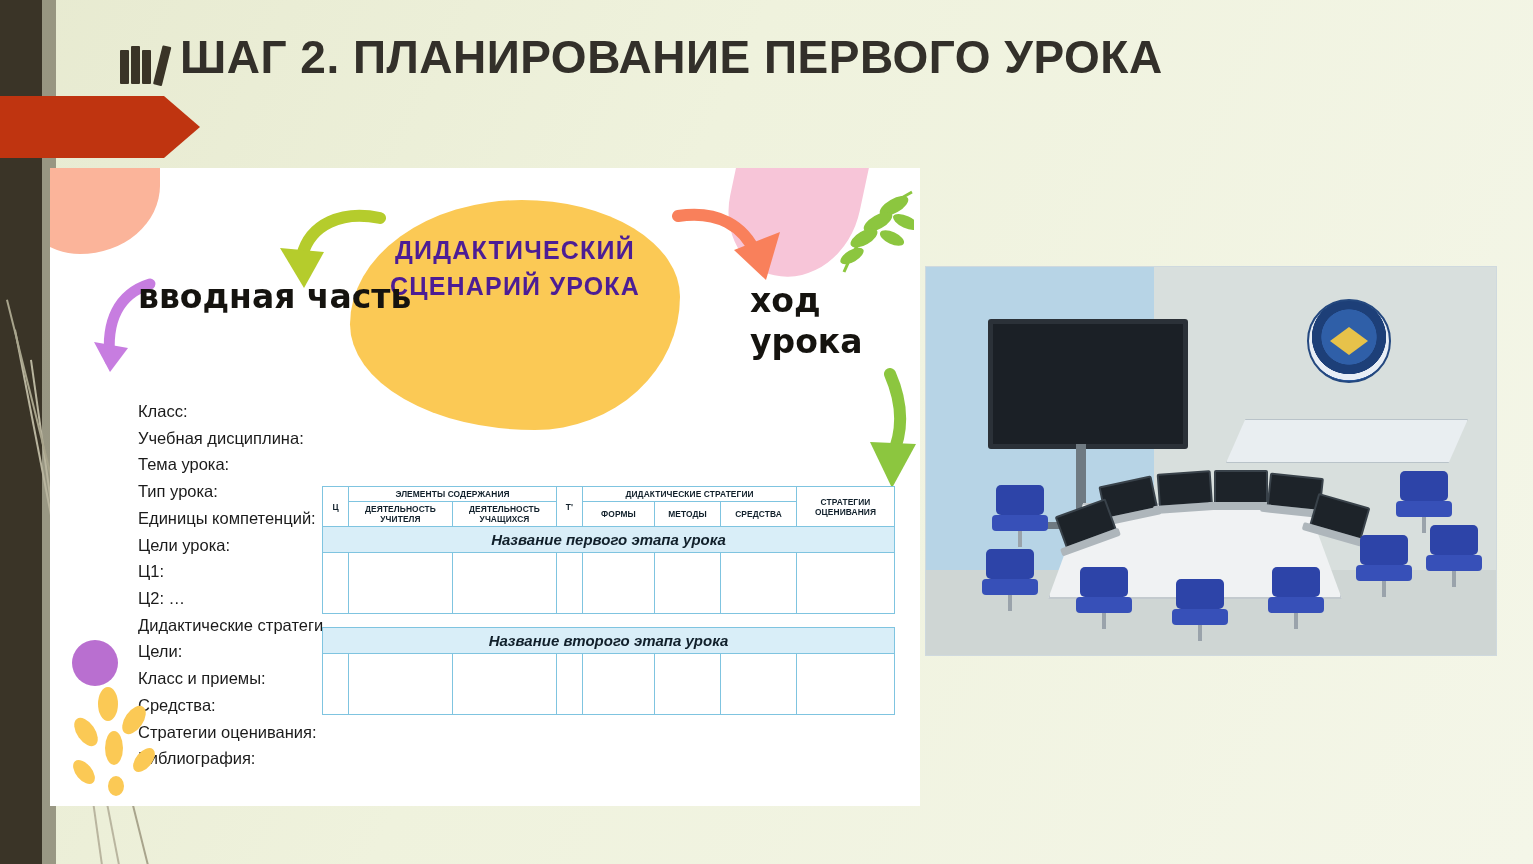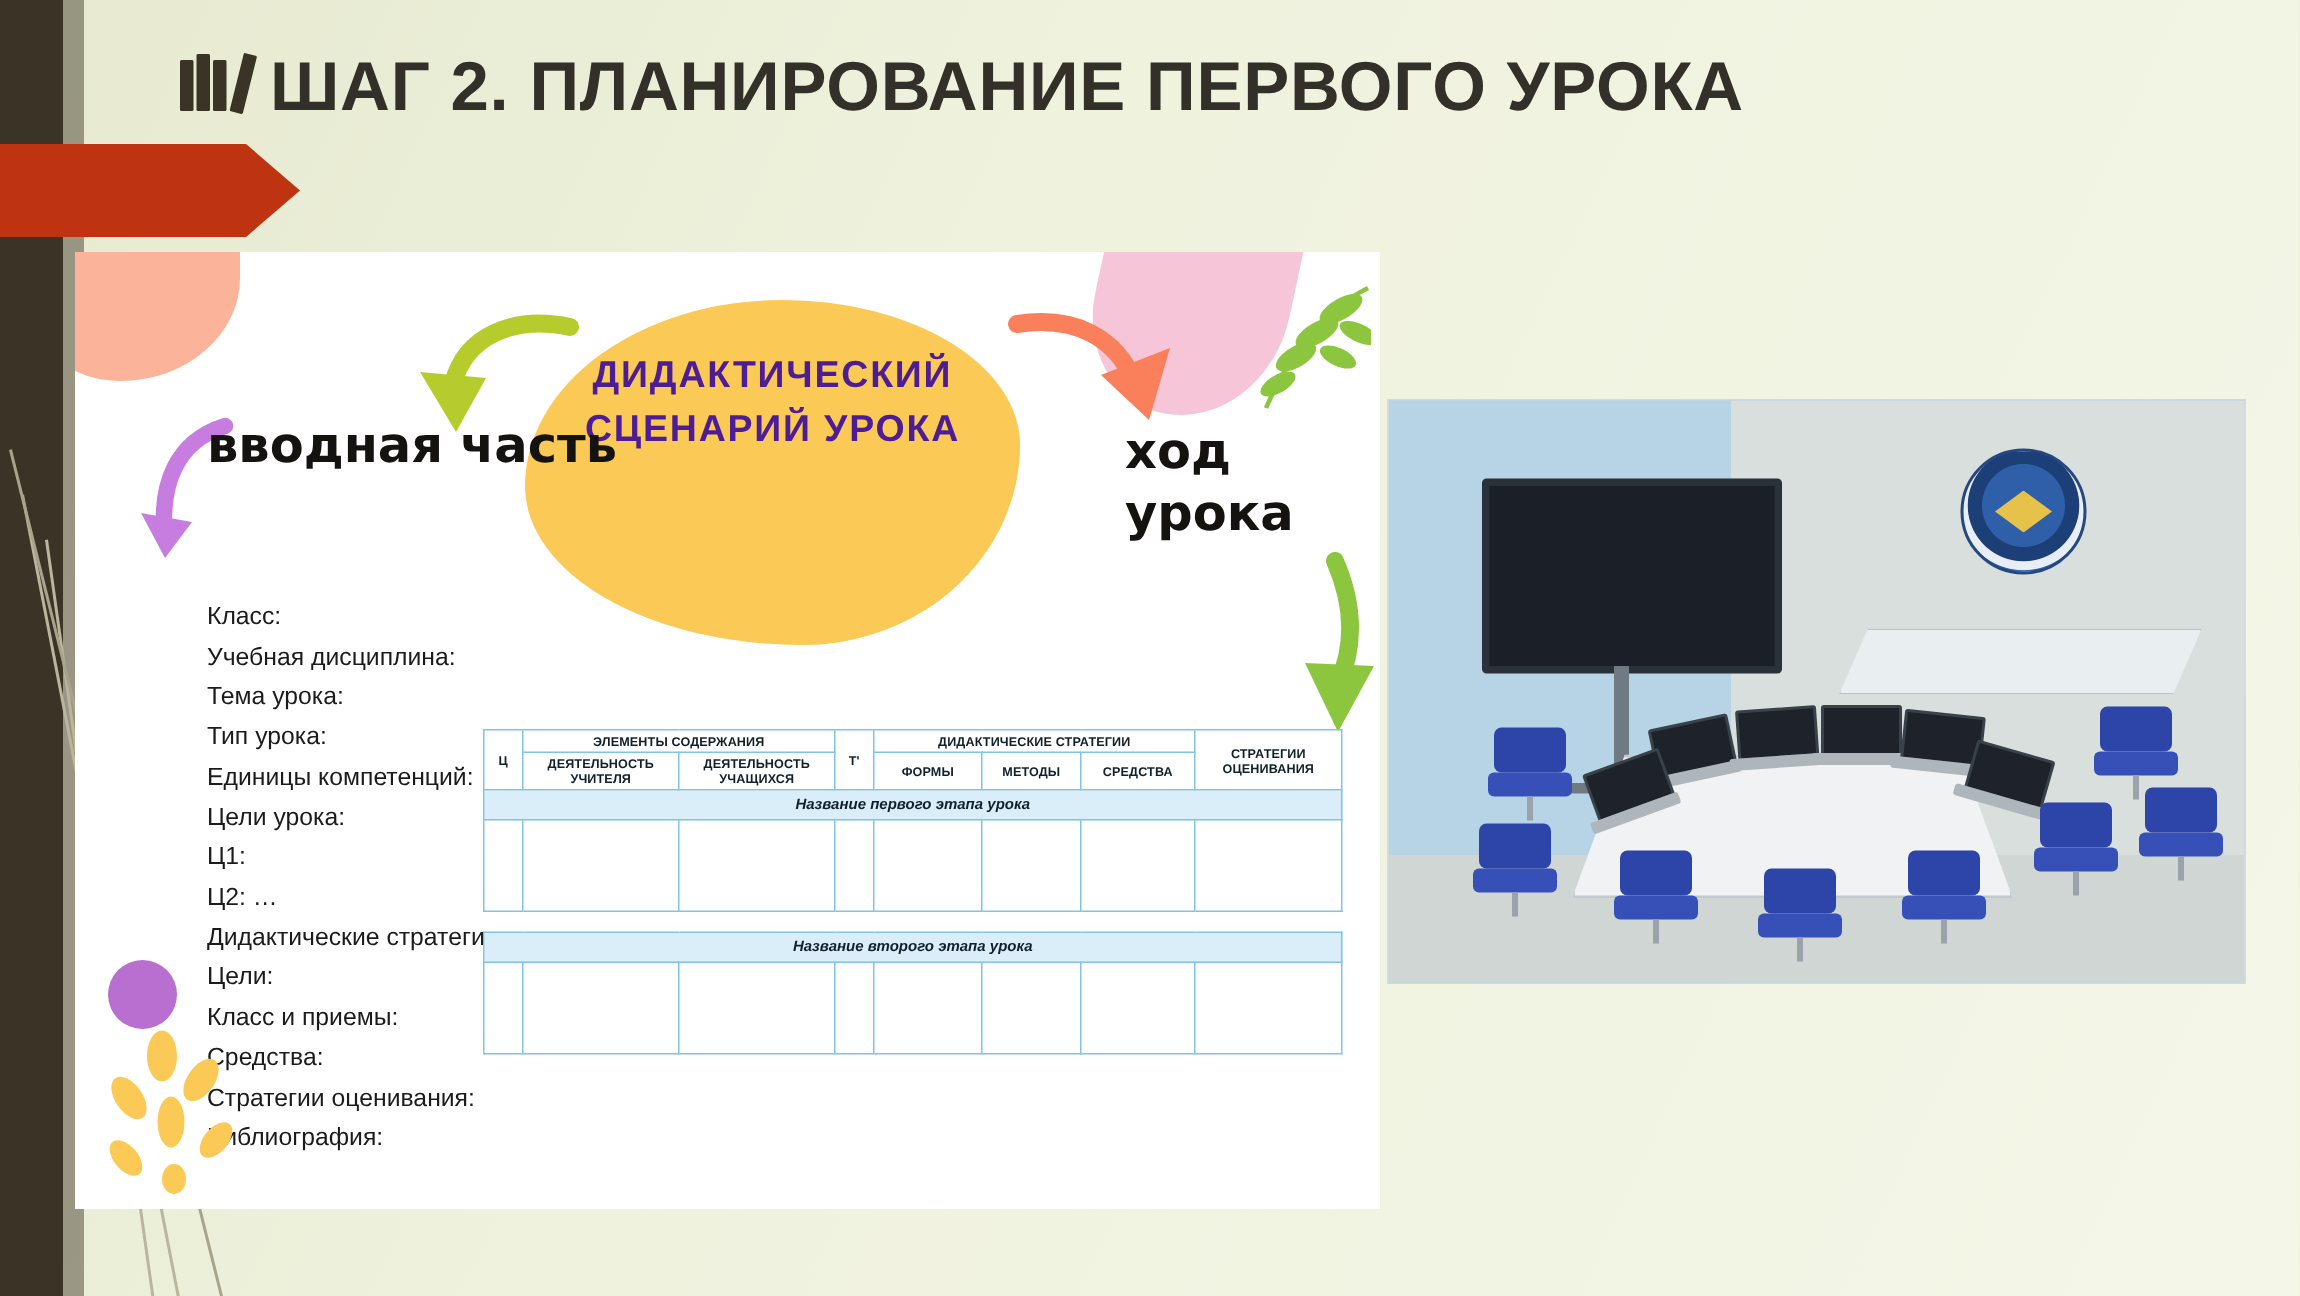--- a/index.html
+++ b/index.html
@@ -52,21 +52,21 @@
     background: #bf3410;
     clip-path: polygon(0 0, 82% 0, 100% 50%, 82% 100%, 0 100%);
   }
 
   
   .title-row {
     position: absolute;
     left: 120px; top: 30px;
     right: 40px;
     display: flex;
-    align-items: flex-start;
+    align-items: flex-end;
     gap: 14px;
   }
   .books-icon {
     display: inline-block;
     width: 46px; height: 44px;
     position: relative;
     flex: none;
   }
   .books-icon i {
     position: absolute;
@@ -182,21 +182,21 @@
     font-weight: bold;
     background: #ffffff;
     text-transform: uppercase;
     font-size: 8.4px;
     letter-spacing: .1px;
   }
   .stage-row td {
     background: #d9eef8;
     font-style: italic;
     font-weight: bold;
-    font-size: 10px;
+    font-size: 15px;
     padding: 4px 16px;
   }
   .empty-row td { height: 56px; background: #ffffff; }
   .gap-row td { border: none; height: 9px; background: #ffffff; }
 
   
   .photo {
     position: absolute;
     left: 925px; top: 266px;
     width: 570px; height: 388px;

